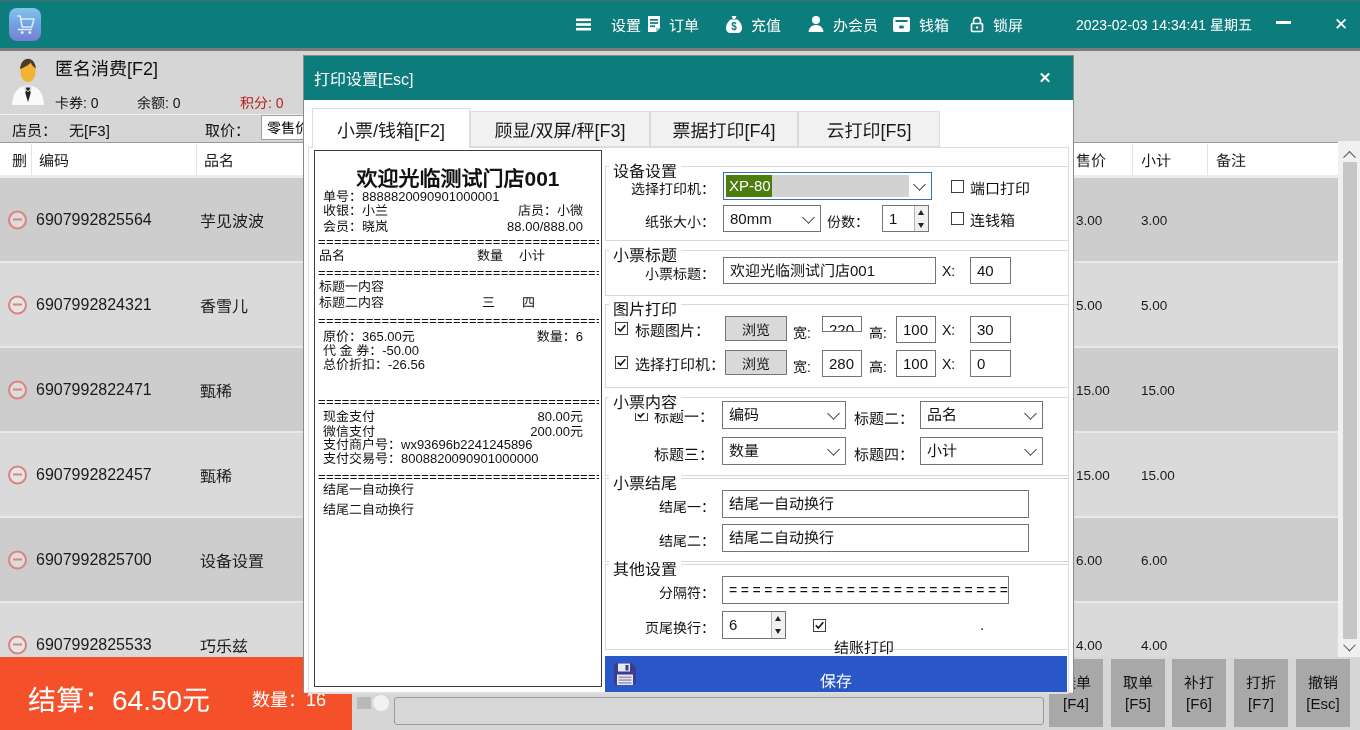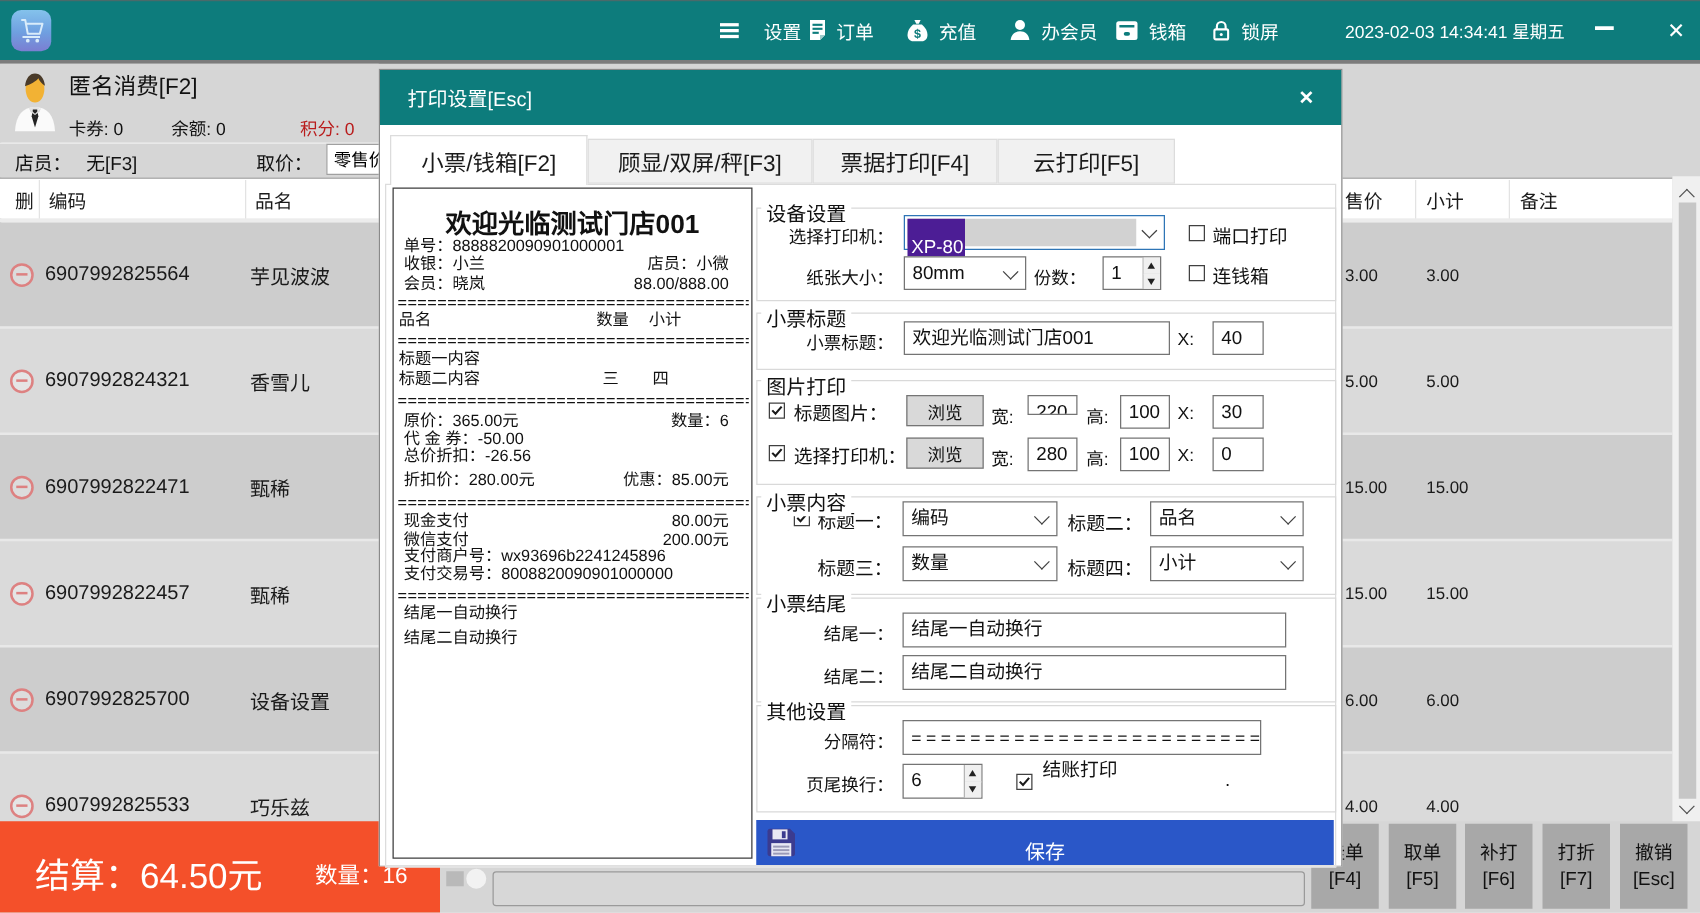--- a/index.html
+++ b/index.html
@@ -29,21 +29,21 @@
 
 #sbar{left:1338px;top:141px;width:22px;height:518px;background:#f0f0f0;}
 .sarr{position:absolute;left:0;width:22px;height:22px;color:#505050;font-size:11px;display:flex;align-items:center;justify-content:center;}
 
 #settle{left:0;top:657px;width:352px;height:73px;background:#f4502a;color:#fff;}
 #bottombar{left:352px;top:657px;width:1008px;height:73px;background:#d6d6d6;}
 #scaninput{left:394px;top:697px;width:648px;height:26px;background:#d7d7d7;border:1px solid #9a9a9a;border-radius:3px;}
 .bbtn{top:659px;width:54px;height:68px;background:#a8a8a8;color:#111;font-size:15px;display:flex;flex-direction:column;align-items:center;justify-content:center;line-height:21px;}
 
 #dlg{left:303px;top:55px;width:771px;height:638px;background:#fff;border:1px solid #8a8a8a;box-sizing:border-box;}
-#dlgtitle{left:0;top:0;width:769px;height:44px;background:#0d7c7c;color:#fff;font-size:16px;display:flex;align-items:center;padding-left:22px;box-sizing:border-box;}
+#dlgtitle{left:0;top:0;width:769px;height:44px;background:#0d7c7c;color:#fff;font-size:16px;display:flex;align-items:center;padding-left:10px;box-sizing:border-box;}
 .tab{box-sizing:border-box;font-size:18px;color:#1a1a1a;display:flex;align-items:center;justify-content:center;}
 .tab.inactive{top:55px;height:36px;background:#f1f1f1;border:1px solid #dcdcdc;}
 #tabactive{left:8px;top:52px;width:158px;height:40px;background:#fff;border:1px solid #dcdcdc;border-bottom:none;z-index:2;}
 #tabpanel{left:4px;top:91px;width:759px;height:545px;border:1px solid #dcdcdc;background:#fff;}
 
 #receipt{left:10px;top:94px;width:288px;height:537px;background:#fff;border:1px solid #3c3c3c;box-sizing:border-box;font-size:13px;color:#111;}
 #receipt .ln{position:absolute;left:8px;right:8px;height:15px;line-height:15px;white-space:nowrap;}
 #receipt .r{position:absolute;right:10px;}
 .sep{position:absolute;left:3px;right:2px;height:15px;line-height:15px;overflow:hidden;white-space:nowrap;font-size:13px;letter-spacing:0.35px;}
 
@@ -268,21 +268,20 @@
       <div class="ln" style="top:68px;">会员：晓岚<span class="r">88.00/888.00</span></div>
       <div class="sep" style="top:83px;">========================================</div>
       <div class="ln" style="left:4px;top:97px;">品名<span style="position:absolute;left:158px;">数量</span><span style="position:absolute;left:200px;">小计</span></div>
       <div class="sep" style="top:114px;">========================================</div>
       <div class="ln" style="left:4px;top:128px;">标题一内容</div>
       <div class="ln" style="left:4px;top:144px;">标题二内容<span style="position:absolute;left:163px;">三</span><span style="position:absolute;left:203px;">四</span></div>
       <div class="sep" style="top:162px;">========================================</div>
       <div class="ln" style="top:178px;">原价：365.00元<span class="r">数量：6</span></div>
       <div class="ln" style="top:192px;">代 金 券：-50.00</div>
       <div class="ln" style="top:206px;">总价折扣：-26.56</div>
-      <div class="ln" style="top:225px;">折扣价：280.00元<span class="r">优惠：85.00元</span></div>
       <div class="sep" style="top:243px;">========================================</div>
       <div class="ln" style="top:258px;">现金支付<span class="r">80.00元</span></div>
       <div class="ln" style="top:273px;">微信支付<span class="r">200.00元</span></div>
       <div class="ln" style="top:286px;">支付商户号：wx93696b2241245896</div>
       <div class="ln" style="top:300px;">支付交易号：8008820090901000000</div>
       <div class="sep" style="top:318px;">========================================</div>
       <div class="ln" style="top:331px;">结尾一自动换行</div>
       <div class="ln" style="top:351px;">结尾二自动换行</div>
     </div>
 
@@ -295,21 +294,21 @@
     <div class="glabel" style="left:305px;top:102px;">设备设置</div>
     <div class="glabel" style="left:305px;top:186px;">小票标题</div>
     <div class="glabel" style="left:305px;top:240px;">图片打印</div>
     <div class="glabel" style="left:305px;top:333px;">小票内容</div>
     <div class="glabel" style="left:305px;top:414px;">小票结尾</div>
     <div class="glabel" style="left:305px;top:500px;">其他设置</div>
 
     <div class="flabel" style="right:358px;top:122px;">选择打印机：</div>
     <div class="abs" style="left:419px;top:116px;width:209px;height:28px;background:#fff;border:1px solid #2e75b6;box-sizing:border-box;">
       <div class="abs" style="left:2px;top:2px;width:183px;height:22px;background:#d2d2d2;"></div>
-      <div class="abs" style="left:2px;top:2px;height:22px;background:#4c1d95;color:#fff;font-size:15px;line-height:22px;padding:12px 1px 0 3px;">XP-80</div>
+      <div class="abs" style="left:2px;top:2px;height:22px;background:#4d7c0f;color:#fff;font-size:15px;line-height:22px;padding:0 1px 0 3px;">XP-80</div>
       <span class="chev"></span>
     </div>
     <div class="cb" style="left:647px;top:124px;"></div>
     <div class="cblabel" style="left:666px;top:121px;">端口打印</div>
     <div class="flabel" style="right:358px;top:155px;">纸张大小：</div>
     <div class="combo" style="left:419px;top:149px;width:98px;height:27px;">80mm<span class="chev"></span></div>
     <div class="flabel" style="right:204px;top:155px;">份数：</div>
     <div class="spin" style="left:578px;top:149px;width:47px;height:27px;">
         <span class="val">1</span>
       <span class="btns">
@@ -387,21 +386,21 @@
           <span class="dn">
             <span class="tri-dn"></span>
           </span>
         </span>
       </div>
     <div class="cb on" style="left:509px;top:563px;">
         <svg width="11" height="11" viewBox="0 0 11 11" style="position:absolute;left:0;top:0;">
           <polyline points="1.8,5.3 4.4,8 9.3,2.3" fill="none" stroke="#1a1a1a" stroke-width="1.7"></polyline>
         </svg>
       </div>
-    <div class="cblabel" style="left:530px;top:548px;">结账打印</div>
+    <div class="cblabel" style="left:530px;top:580px;">结账打印</div>
     <div class="abs" style="left:676px;top:560px;font-size:15px;color:#111;">.</div>
     <div class="abs" id="savebar">
         <span>保存</span>
       </div>
     <div class="abs" style="left:308px;top:605px;z-index:3;">
       <svg width="26" height="26" viewBox="0 0 26 26">
         <path d="M2 4c0-1 .8-2 2-2h16l4 4v16c0 1-.8 2-2 2H4c-1.2 0-2-1-2-2z" fill="#3b3b8f"></path>
         <rect x="6" y="2.5" width="12" height="8" fill="#e8e8f4"></rect>
         <rect x="13.5" y="4" width="3" height="5.5" fill="#3b3b8f"></rect>
         <rect x="5" y="13.5" width="16" height="10.5" fill="#e8e8f4"></rect>

